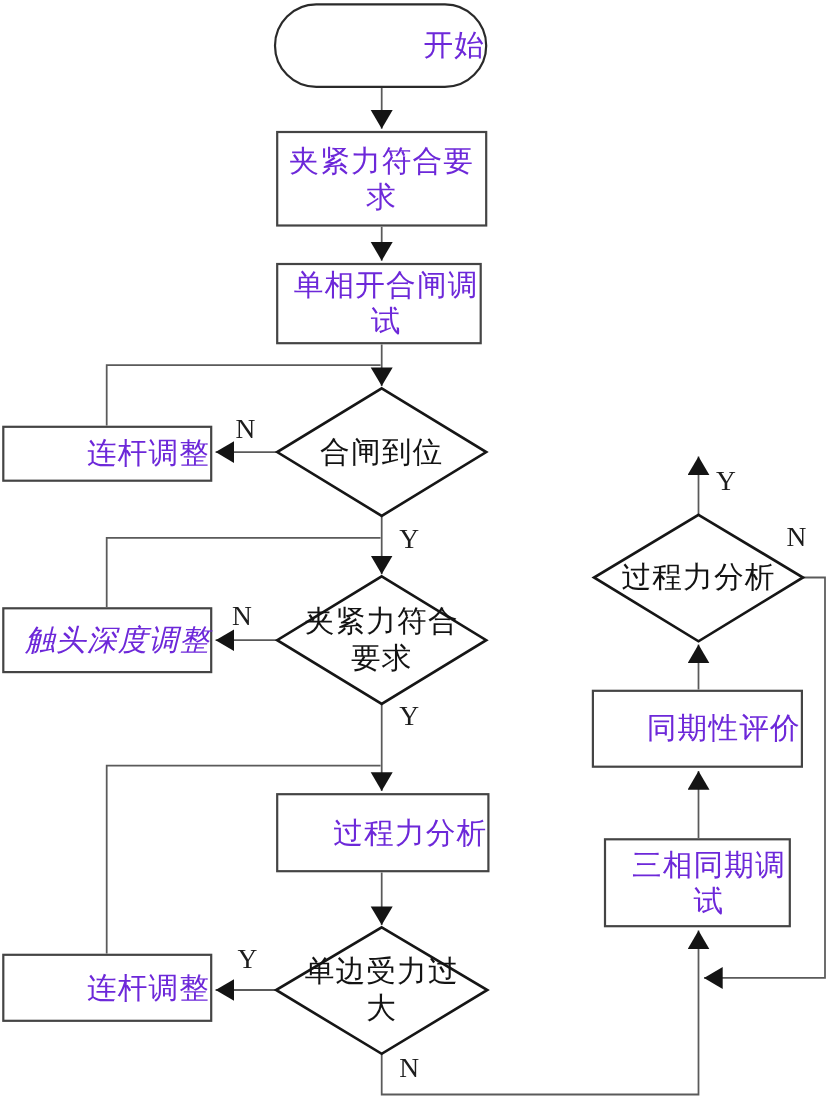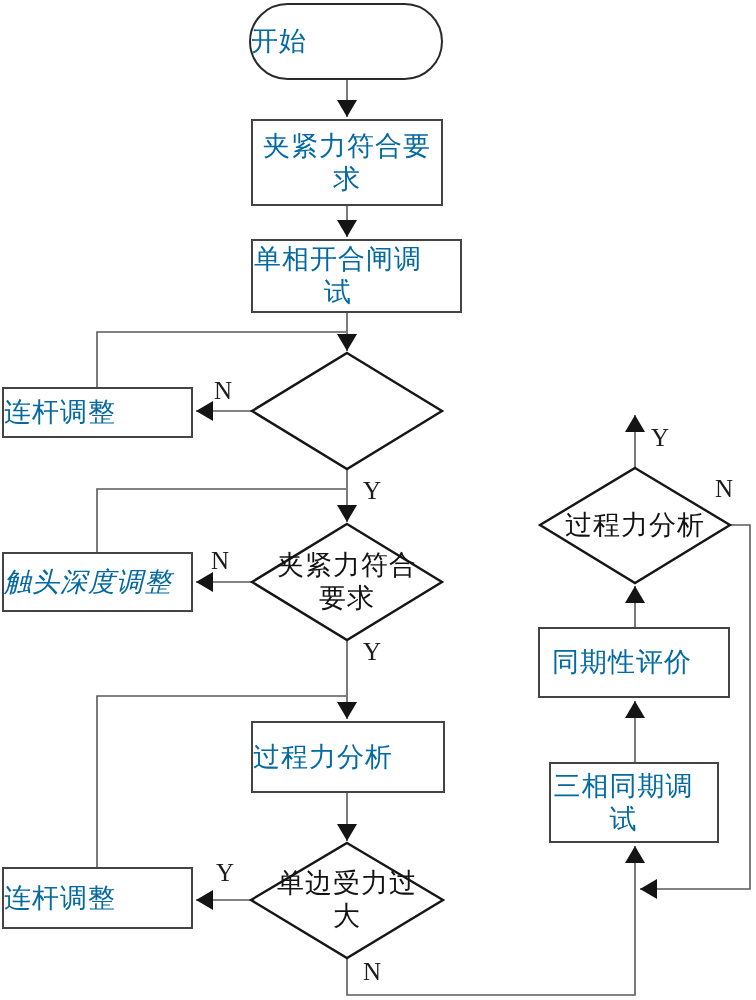--- a/index.html
+++ b/index.html
@@ -7,26 +7,26 @@
     position:relative;
     width:756px; height:1000px;
     background:#ffffff;
     font-family:"Liberation Serif","DejaVu Serif",serif;
     color:#111111;
     overflow:hidden;
   }
   svg.wires { position:absolute; left:0; top:0; width:756px; height:1000px; }
   .node {
     position:absolute;
-    display:flex; align-items:center; justify-content:flex-start;
+    display:flex; align-items:center; justify-content:flex-end;
     text-align:center;
     background:#ffffff;
     box-sizing:border-box;
     font-size:27px; line-height:1.22; letter-spacing:1px;
-    color:#0369a1;
+    color:#6d28d9;
   }
   .rect { border:2px solid #444444; }
   .oval { border:2px solid #2a2a2a; border-radius:40px; }
   .wrap-170 { display:block; width:170px; }
   .wrap-145 { display:block; width:145px; }
   .dtext {
     position:absolute;
     text-align:center;
     font-size:27px; line-height:1.22; letter-spacing:1px;
     color:#131313;
@@ -80,21 +80,21 @@
   </svg>
 
   <div class="node oval" style="left:249px; top:3px; width:194px; height:77px;">
     <span>开始</span>
   </div>
 
   <div class="node rect" style="left:251px; top:119px; width:192px; height:87px;">
     <span>夹紧力符合要求</span>
   </div>
 
-  <div class="node rect" style="left:251px; top:239px; width:211px; height:74px;">
+  <div class="node rect" style="left:251px; top:239px; width:187px; height:74px;">
     <span class="wrap-170">单相开合闸调试</span>
   </div>
 
   <div class="node rect" style="left:2px; top:387px; width:191px; height:51px;">
     <span>连杆调整</span>
   </div>
 
   <div class="node rect" style="left:2px; top:552px; width:191px; height:60px;font-style:italic;">
     <span>触头深度调整</span>
   </div>
@@ -109,20 +109,21 @@
 
 
   <div class="node rect" style="left:538px; top:627px; width:192px; height:71px;padding-left:12px;">
     <span>同期性评价</span>
   </div>
 
   <div class="node rect" style="left:549px; top:762px; width:170px; height:81px;">
     <span class="wrap-145">三相同期调试</span>
   </div>
 
+  <div class="dtext" style="left:267px; top:395px; width:160px;">合闸到位</div>
 
   <div class="dtext" style="left:275px; top:549px; width:144px;">夹紧力符合要求</div>
 
   <div class="dtext" style="left:275px; top:867px; width:144px;">单边受力过大</div>
 
   <div class="dtext" style="left:555px; top:509px; width:160px;">过程力分析</div>
 
   <div class="blabel" style="left:214px; top:377px;">N</div>
   <div class="blabel" style="left:363px; top:477px;">Y</div>
   <div class="blabel" style="left:211px; top:547px;">N</div>

